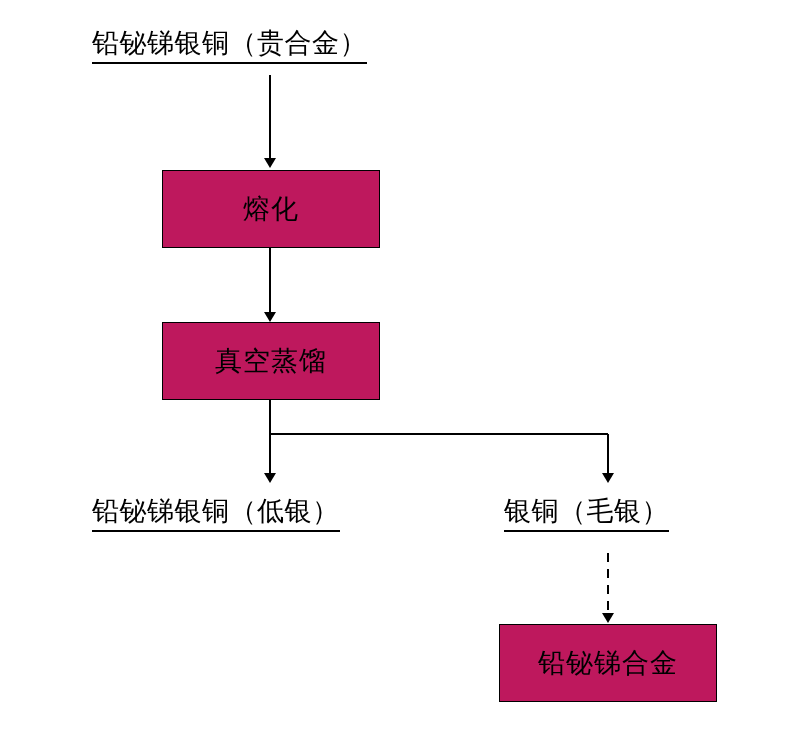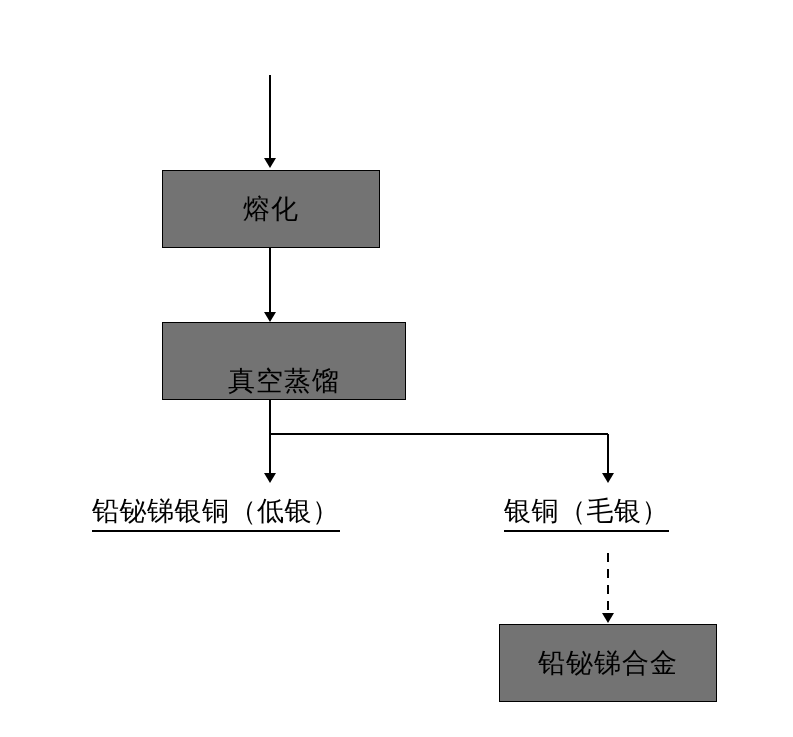--- a/index.html
+++ b/index.html
@@ -26,21 +26,21 @@
     letter-spacing: 0.5px;
   }
   .node-label .txt {
     display: inline-block;
     border-bottom: 2px solid #000000;
     padding-bottom: 5px;
   }
   .box {
     position: absolute;
     border: 1px solid #000000;
-    background: #737373;
+    background: #be185d;
     box-sizing: border-box;
     display: flex;
     align-items: center;
     justify-content: center;
     font-size: 27px;
     letter-spacing: 1px;
   }
   svg.connectors {
     position: absolute;
     left: 0;
@@ -70,26 +70,29 @@
 
     <line x1="270" y1="434" x2="608" y2="434" stroke="#000000" stroke-width="2"></line>
 
     <line x1="270" y1="434" x2="270" y2="478" stroke="#000000" stroke-width="2" marker-end="url(#arrowhead)"></line>
 
     <line x1="608" y1="434" x2="608" y2="478" stroke="#000000" stroke-width="2" marker-end="url(#arrowhead)"></line>
 
     <line x1="608" y1="553" x2="608" y2="618" stroke="#000000" stroke-width="2" stroke-dasharray="9,7" marker-end="url(#arrowhead)"></line>
   </svg>
 
+  <div class="node-label" style="left:92px; top:30px;">
+    <span class="txt">铅铋锑银铜（贵合金）</span>
+  </div>
 
   <div class="box" style="left:162px; top:170px; width:218px; height:78px;">
     <span>熔化</span>
   </div>
 
-  <div class="box" style="left:162px; top:322px; width:244px; height:78px;align-items:flex-end;">
+  <div class="box" style="left:162px; top:322px; width:218px; height:78px;">
     <span>真空蒸馏</span>
   </div>
 
   <div class="node-label" style="left:92px; top:498px;">
     <span class="txt">铅铋锑银铜（低银）</span>
   </div>
 
   <div class="node-label" style="left:504px; top:498px;text-align:right;">
     <span class="txt">银铜（毛银）</span>
   </div>

